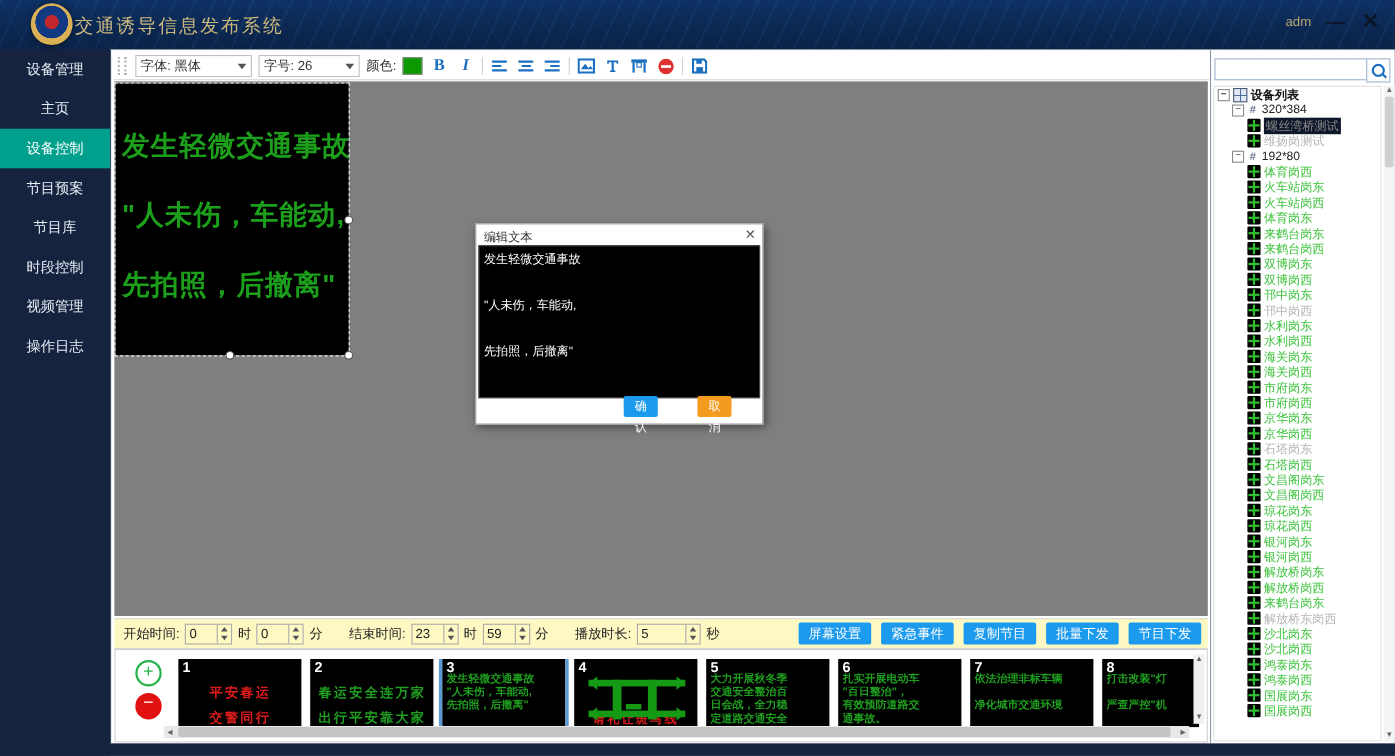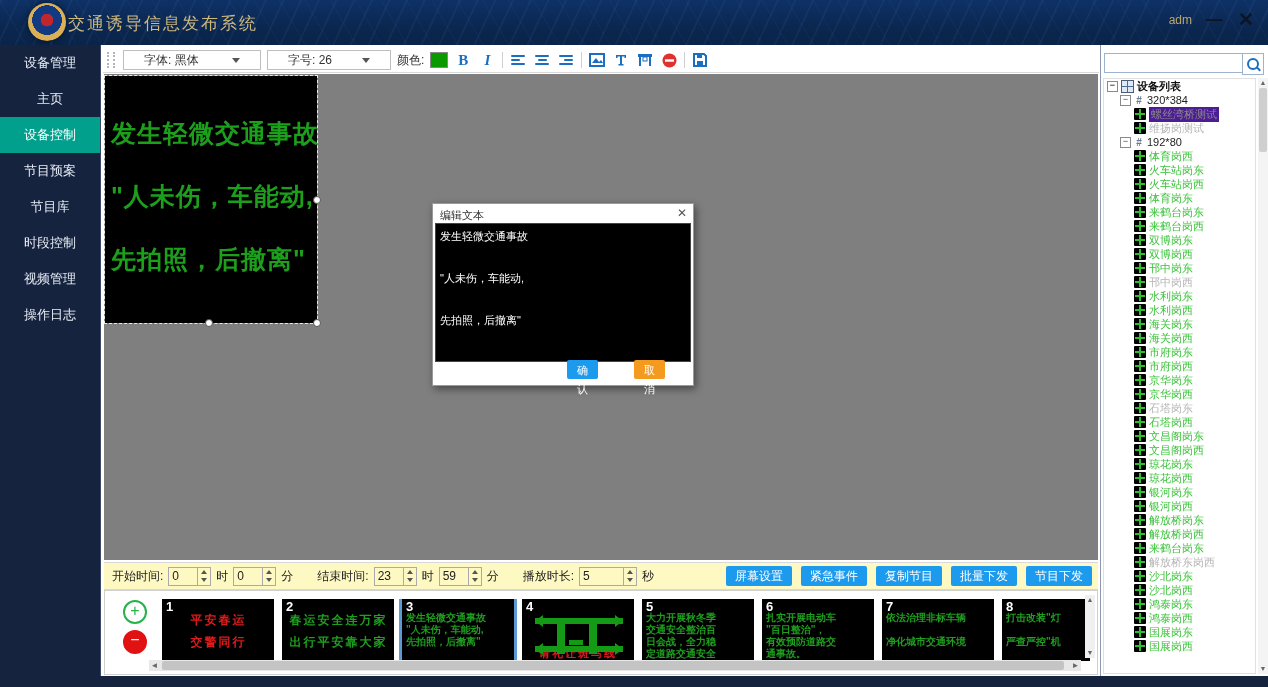--- a/index.html
+++ b/index.html
@@ -26,21 +26,21 @@
   .menu-item{height:36px;line-height:36px;text-align:center;color:#e7edf6;font-size:13px;cursor:pointer}
   .menu-item.active{background:#00a08c;color:#fff}
   
   .bottom-strip{position:absolute;left:0;right:0;bottom:0;height:11px;background:#16233f}
   
   .center{position:absolute;left:100px;top:45px;width:1000px;height:631px;background:#fff;border-left:1px solid #3a4a66}
   .toolbar{position:absolute;left:2px;top:3px;right:2px;height:24px;background:#fff;
     border-bottom:1px solid #d8d8d8;display:flex;align-items:center;gap:6px;font-size:12px;color:#333;padding-left:4px}
   .drag-dots{width:4px;height:16px;border-left:2px dotted #b5b5b5;border-right:2px dotted #b5b5b5;margin-right:2px}
   .combo{border:1px solid #bfbfbf;background:#fff;height:18px;display:flex;align-items:center;
-    padding:0 20px;gap:6px;min-width:70px;justify-content:space-between;cursor:pointer}
+    padding:0 4px;gap:6px;min-width:70px;justify-content:space-between;cursor:pointer}
   .combo .caret{width:0;height:0;border-left:4px solid transparent;border-right:4px solid transparent;border-top:5px solid #555}
   .swatch{width:16px;height:14px;border:1px solid #888}
   .tb-ic{width:18px;height:18px;display:flex;align-items:center;justify-content:center;cursor:pointer}
   .tb-b{color:#1b6fc0;font-weight:bold;font-family:"Liberation Serif",serif;font-size:15px}
   .tb-i{color:#1b6fc0;font-style:italic;font-family:"Liberation Serif",serif;font-size:15px;font-weight:bold}
   .sep{width:1px;height:16px;background:#d0d0d0}
   .align{display:inline-flex;flex-direction:column;gap:2px;width:14px}
   .align i{height:2px;background:#1b6fc0;border-radius:1px}
   .al-l i:nth-child(2){width:9px}.al-l i:nth-child(1),.al-l i:nth-child(3){width:14px}
   .al-c i:nth-child(2){width:9px;margin:0 auto}.al-c i:nth-child(1),.al-c i:nth-child(3){width:14px}
@@ -83,21 +83,21 @@
   .circle-btn{position:absolute;left:18px;width:20px;height:20px;border-radius:50%;
     text-align:center;line-height:18px;font-size:16px;cursor:pointer}
   .add-btn{top:9px;color:#27b24a;border:2px solid #27b24a;background:#fff}
   .rm-btn{top:39px;color:#fff;background:#e11212;border:2px solid #e11212;line-height:16px}
   .thumbs{position:absolute;left:57px;top:8px;width:928px;height:64px;display:flex;gap:8px;overflow:hidden}
   .thumb{width:112px;height:62px;background:#000;position:relative;flex:0 0 auto;cursor:pointer}
   .thumb.selected{outline:3px solid #5b9bd5}
   .thumb .num{position:absolute;top:0;left:4px;color:#fff;font-size:13px;font-weight:bold;z-index:2}
   .thumb .body{position:absolute;inset:0;padding:13px 3px 0 4px}
   .thumb .line{font-size:10px;line-height:12px;white-space:nowrap;overflow:hidden;font-weight:bold}
-  .thumb.big .body{padding-top:10px;text-align:center}
+  .thumb.big .body{padding-top:20px;text-align:center}
   .thumb.big .line{font-size:12px;line-height:22px;letter-spacing:2px}
   .thumb .caption{position:absolute;bottom:0;left:0;right:0;text-align:center;font-size:11px;
     font-weight:bold;letter-spacing:2px}
   .hscroll{position:absolute;left:44px;right:16px;bottom:3px;height:11px;background:#e8e8e8;display:flex}
   .hscroll .arr{width:11px;font-size:8px;line-height:11px;text-align:center;color:#666;background:#e8e8e8;cursor:pointer}
   .hscroll .track{flex:1;position:relative}
   .hscroll .hthumb{position:absolute;left:2px;right:6px;top:1px;bottom:1px;background:#c4c4c4;border-radius:2px}
   .vscroll{position:absolute;right:2px;top:4px;bottom:16px;width:10px;background:#f0f0f0;
     display:flex;flex-direction:column;justify-content:space-between}
   .vscroll .arr{height:10px;font-size:7px;line-height:10px;text-align:center;color:#666;cursor:pointer}
@@ -122,21 +122,21 @@
     linear-gradient(0deg,transparent 45%,#4a6a9a 45% 55%,transparent 55%),#dfe8f4;flex:0 0 auto}
   .group-row{padding-left:16px;color:#222}
   .group-icon{color:#6a7a90;font-size:10px;font-weight:bold;width:10px;text-align:center}
   .device-row{padding-left:30px}
   .dev-icon{width:12px;height:12px;background:#000;position:relative;flex:0 0 auto;border-radius:1px}
   .dev-icon:before{content:"";position:absolute;left:1px;right:1px;top:5px;height:2px;background:#2fbf2f;
     box-shadow:0 -4px 0 -1px #e3b52a, 0 4px 0 -1px #d23a2a}
   .dev-icon:after{content:"";position:absolute;top:1px;bottom:1px;left:5px;width:2px;background:#2fbf2f}
   .dev-label.online{color:#3cc23c}
   .dev-label.offline{color:#b5b5b5}
-  .dev-label.selected{color:#8a8a8a;background:#4c1d95;padding:0 2px}
+  .dev-label.selected{color:#8a8a8a;background:#0f172a;padding:0 2px}
   .tree-vscroll{position:absolute;right:1px;top:33px;bottom:2px;width:10px;background:#f4f4f4;
     display:flex;flex-direction:column}
   .tree-vscroll .arr{height:10px;font-size:7px;line-height:10px;text-align:center;color:#666;cursor:pointer}
   .tree-vscroll .trk{flex:1;position:relative}
   .tree-vscroll .vthumb{position:absolute;left:1px;right:1px;top:0;height:64px;background:#cfcfcf;border-radius:2px}
   
   .svg-ic{display:block}
 </style>
 </head>
 <body>

